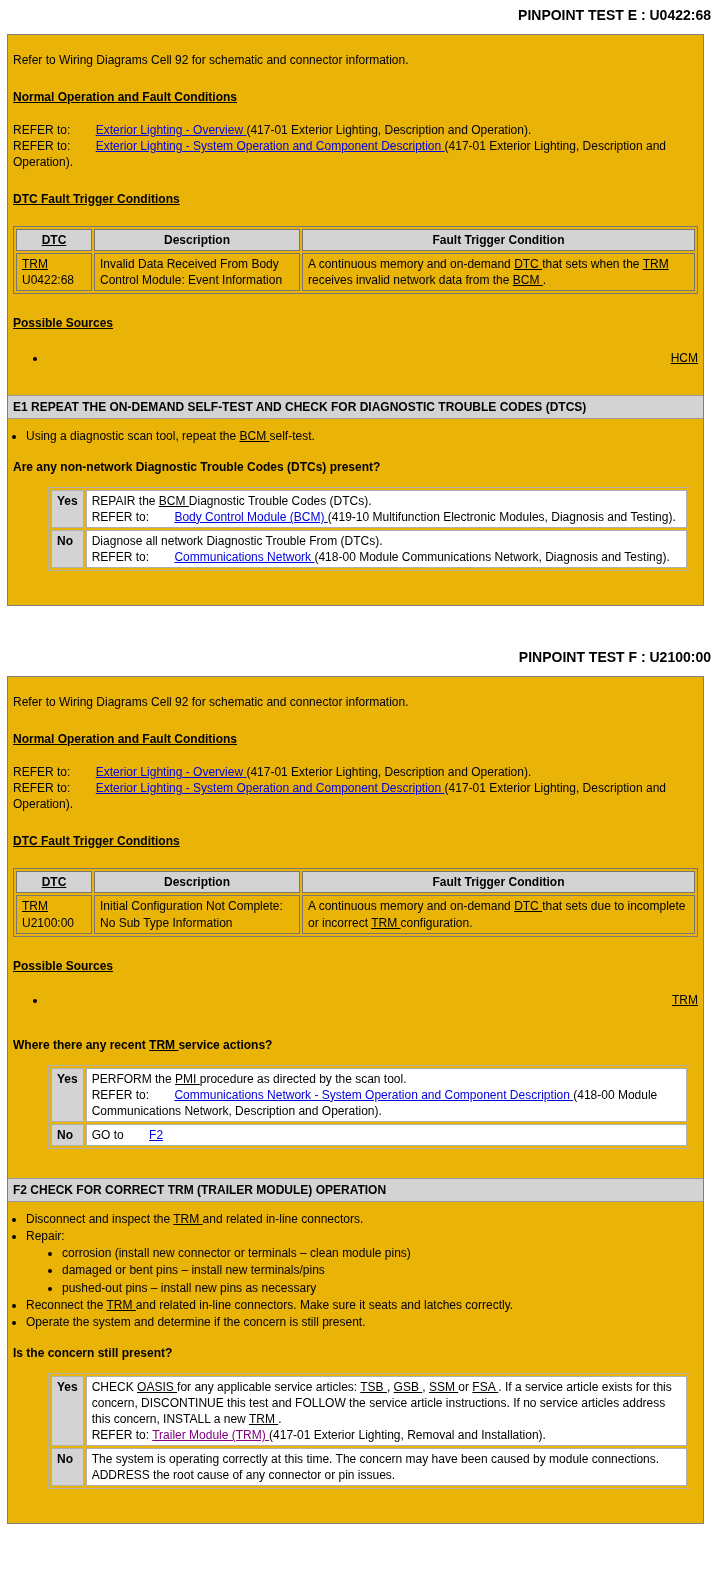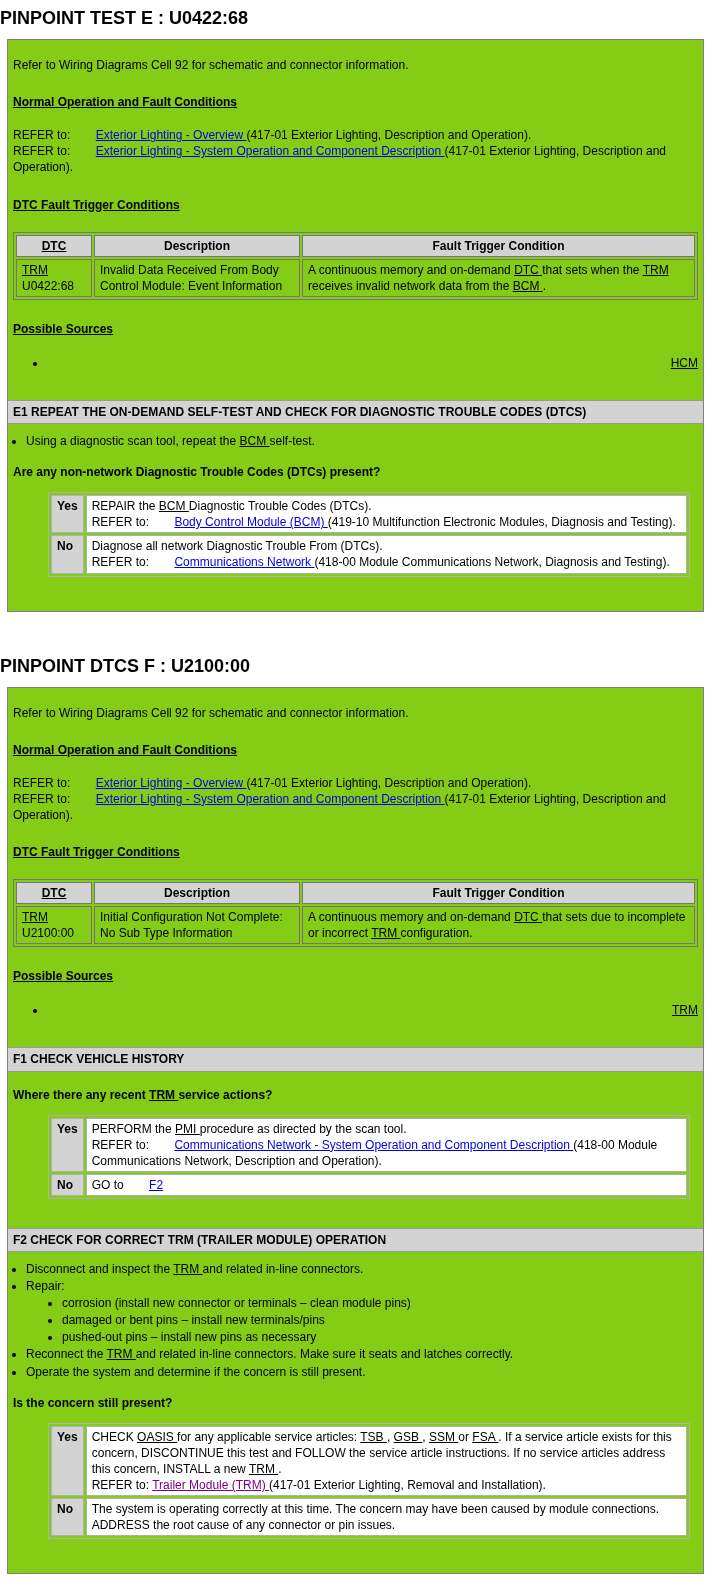--- a/index.html
+++ b/index.html
@@ -3,22 +3,22 @@
 <meta charset="utf-8">
 <style>
   * { box-sizing: border-box; }
   html,body { margin:0; padding:0; }
   body {
     width:711px; background:#ffffff; color:#000;
     font-family:"Liberation Sans","DejaVu Sans",sans-serif;
     font-size:12px; line-height:1.34;
   }
   p { margin:0; }
-  .test-title { font-size:18px; font-weight:bold; text-align:left; margin:6px 0 9px; }
-  .test-box { border:1px solid #808080; margin:0 7px 42px 7px; padding:2px 0 34px 0; background:#84cc16; }
+  .test-title { font-size:14px; font-weight:bold; text-align:right; margin:6px 0 9px; }
+  .test-box { border:1px solid #808080; margin:0 7px 42px 7px; padding:2px 0 34px 0; background:#eab308; }
   .padx { margin-left:5px; margin-right:5px; }
   .intro { margin-top:15px; }
   .bold-heading { font-weight:bold; margin-top:21px;text-decoration:underline; }
   .refer-block { margin-top:17px; }
   .dtc-wrap { margin:19px 5px 0 5px; }
   table.dtc-table { width:100%; border-collapse:separate; border-spacing:2px; border:1px solid #767676; table-layout:fixed; }
   .dtc-table th, .dtc-table td { border:1px solid #767676; padding:2px 5px; vertical-align:top; text-align:left; }
   .dtc-table th { background:#d3d3d3; text-align:center; font-weight:bold; }
   .col-dtc { width:76px; }
   .col-desc { width:206px; }
@@ -104,21 +104,21 @@
                 </td>
             </tr>
           </tbody>
         </table>
       </div>
     </div>
   </div>
 </section>
 
 <section>
-  <h2 class="test-title">PINPOINT DTCS F : U2100:00</h2>
+  <h2 class="test-title">PINPOINT TEST F : U2100:00</h2>
   <div class="test-box">
     <p class="padx intro">Refer to Wiring Diagrams Cell 92 for schematic and connector information.</p>
     <p class="padx bold-heading">Normal Operation and Fault Conditions</p>
     <div class="padx refer-block">
       <div class="refer-line">REFER to: <a href="#" class="link">Exterior Lighting - Overview </a>(417-01 Exterior Lighting, Description and Operation).</div>
       <div class="refer-line">REFER to: <a href="#" class="link">Exterior Lighting - System Operation and Component Description </a>(417-01 Exterior Lighting, Description and Operation).</div>
     </div>
     <p class="padx bold-heading">DTC Fault Trigger Conditions</p>
     <div class="dtc-wrap">
       <table class="dtc-table">
@@ -140,21 +140,20 @@
           </tr>
         </tbody>
       </table>
     </div>
     <p class="padx bold-heading">Possible Sources</p>
     <ul class="sources">
         <li><span class="abbr">TRM</span></li>
       </ul>
 
     <div class="step">
-      <div class="step-header">F1 CHECK VEHICLE HISTORY</div>
       <div class="step-body">
         <p class="question">Where there any recent <span class="abbr">TRM </span>service actions?</p>
         <table class="yn-table">
           <tbody>
             <tr>
               <td class="yn">Yes</td>
               <td class="ans">
                   <div class="tline">PERFORM the <span class="abbr">PMI </span>procedure as directed by the scan tool.</div>
                   <div class="tline">REFER to: <a href="#" class="link">Communications Network - System Operation and Component Description </a>(418-00 Module Communications Network, Description and Operation).</div>
                 </td>

